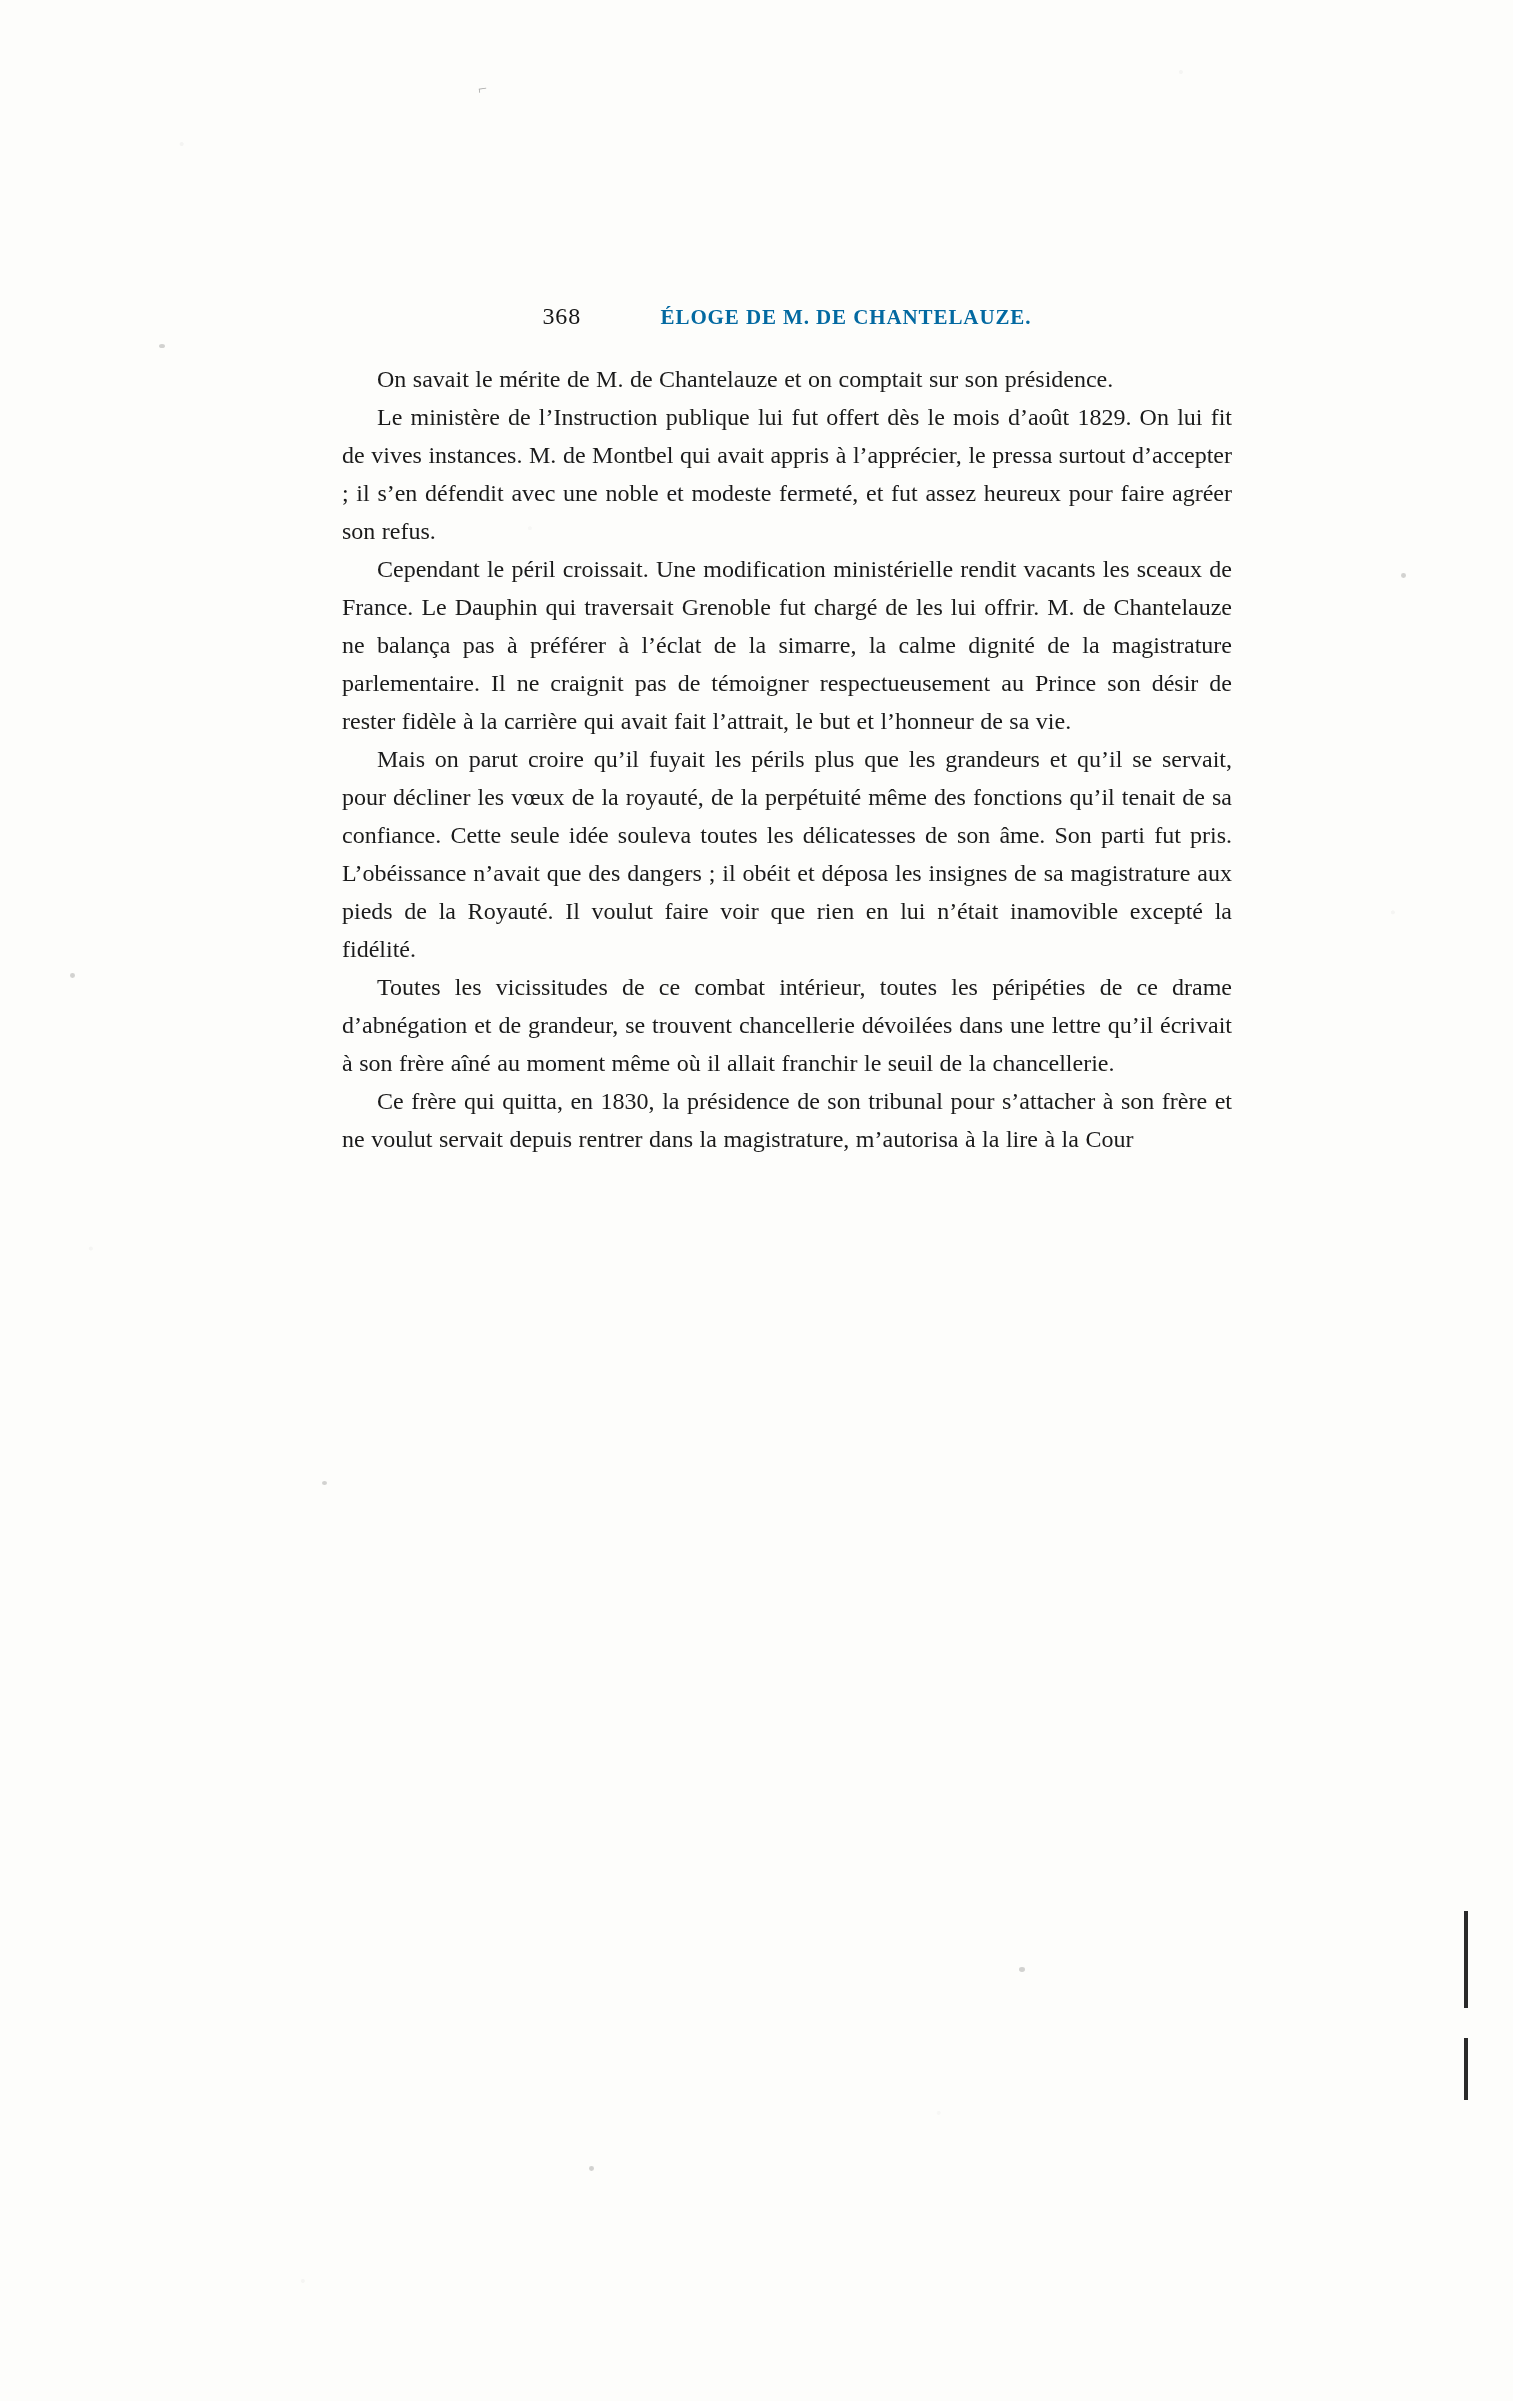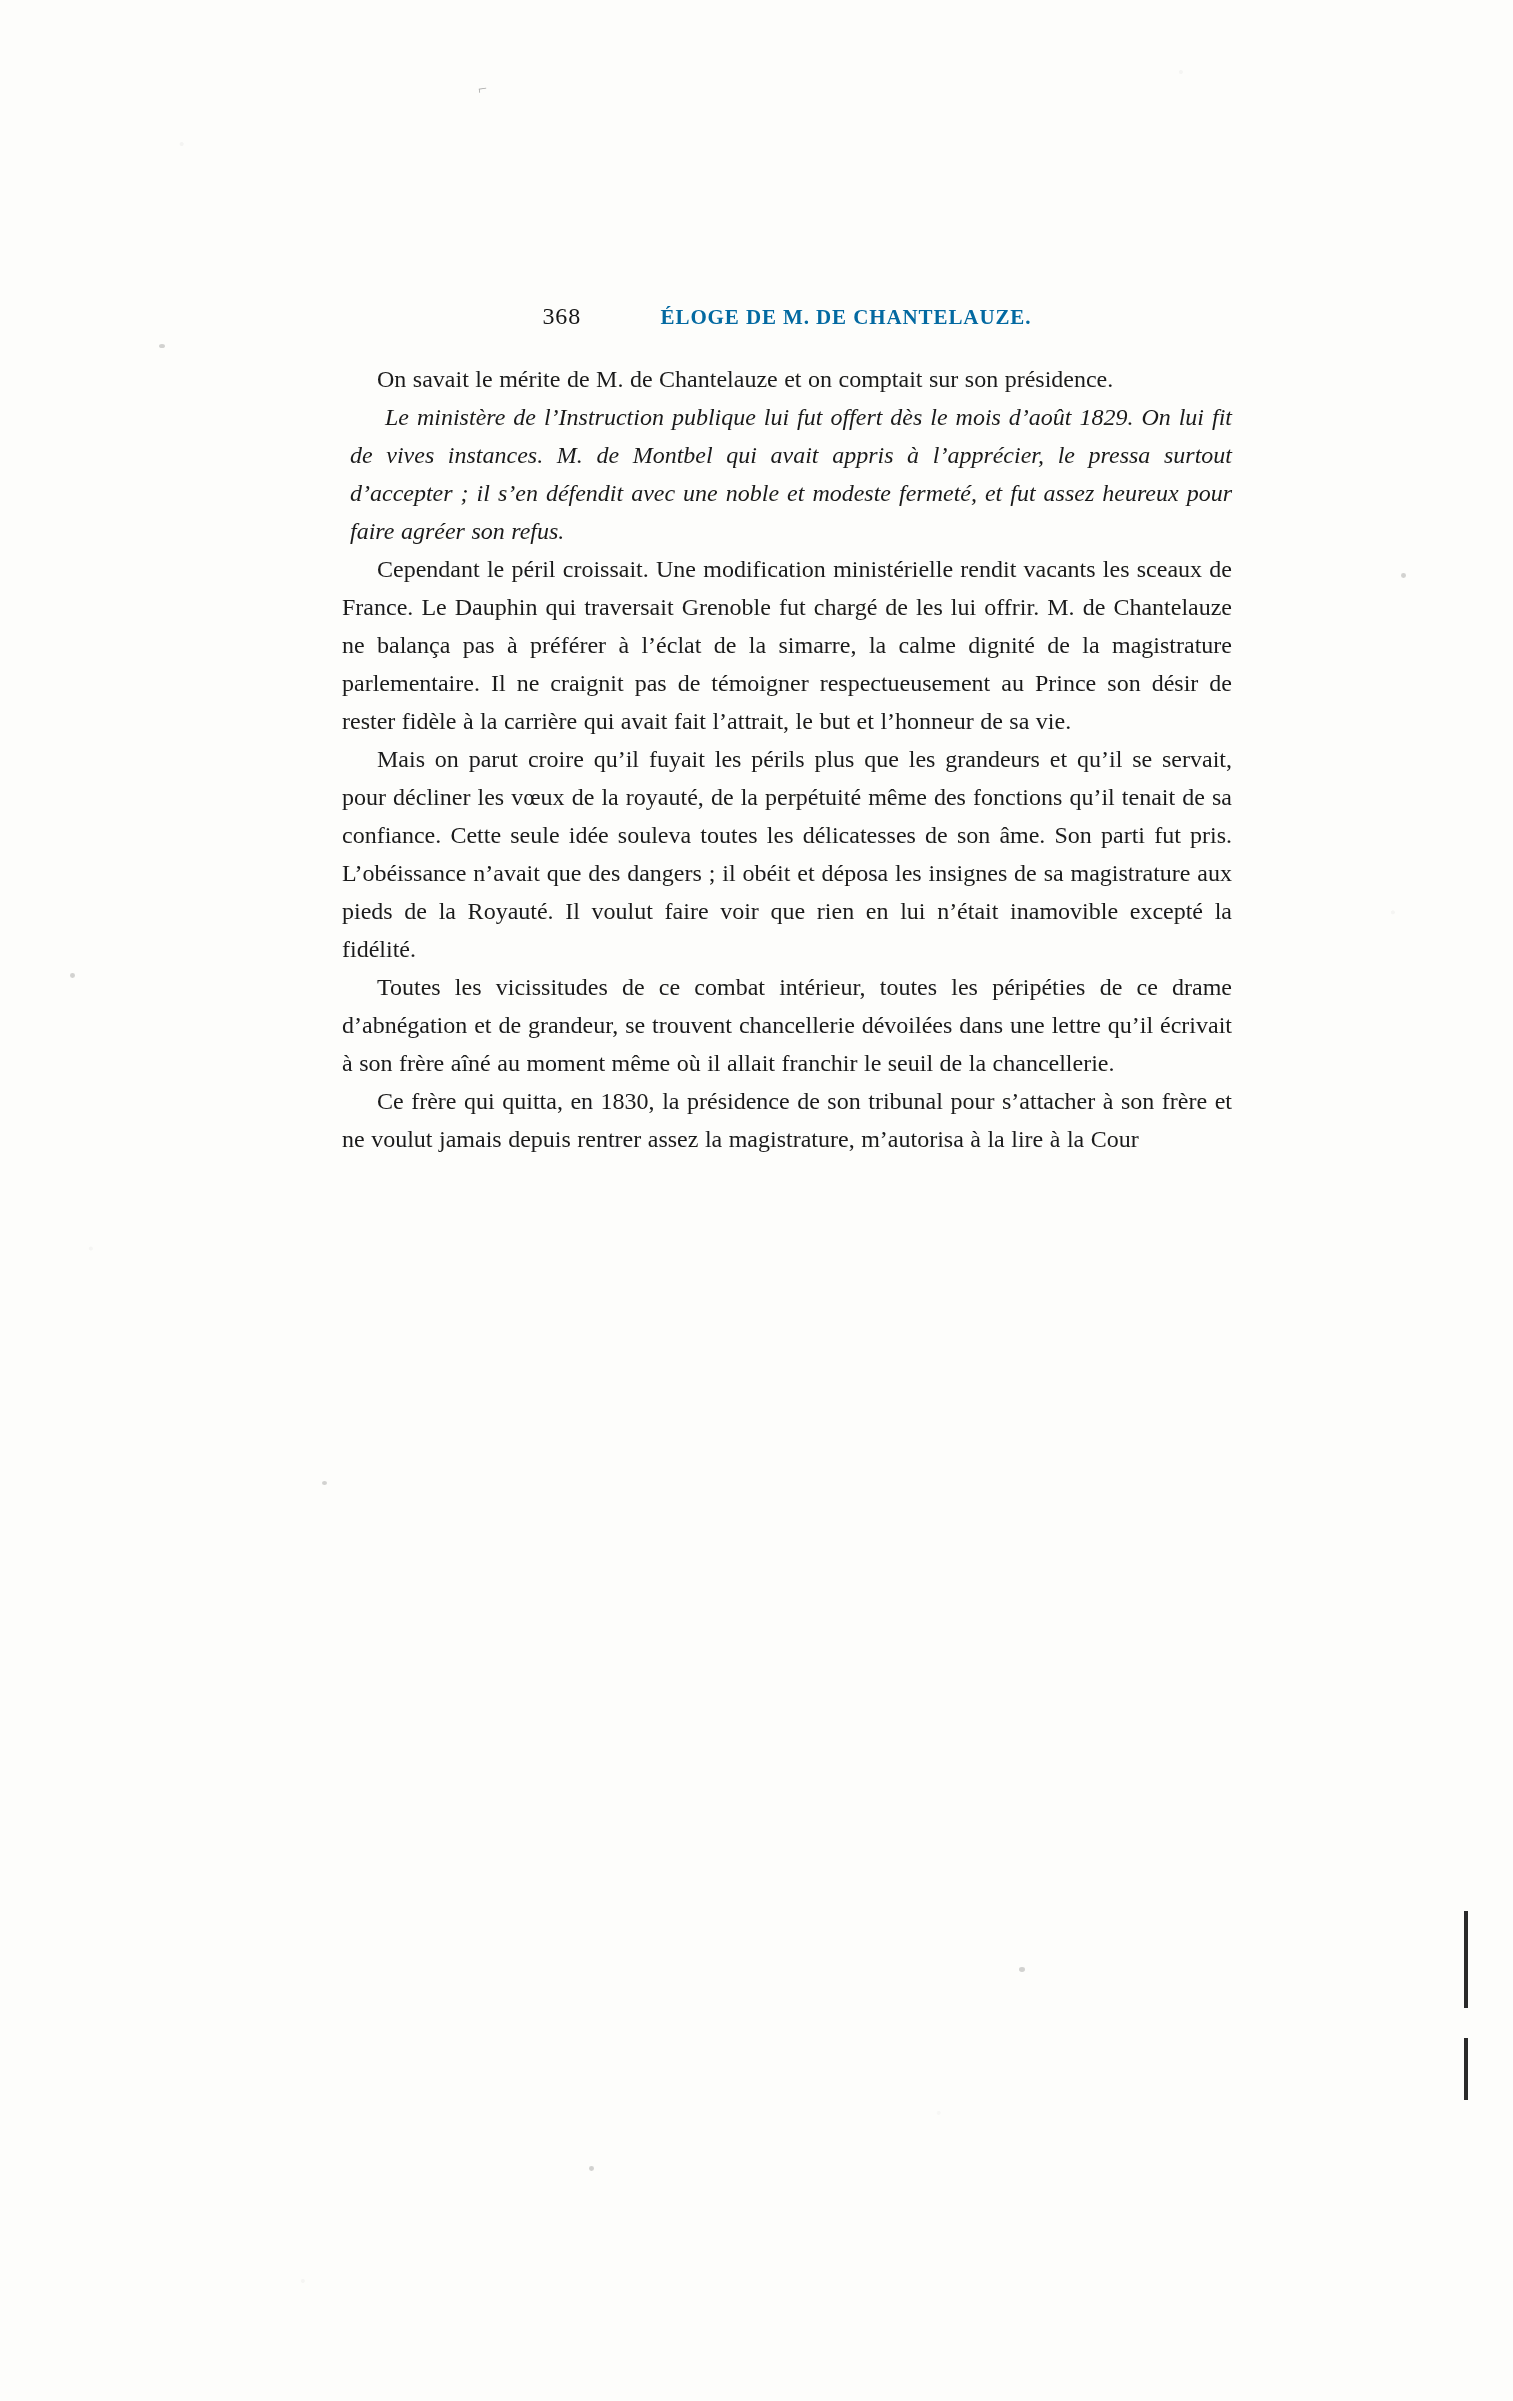--- a/index.html
+++ b/index.html
@@ -67,22 +67,20 @@
   p.para {
     margin: 0 0 0 0;
     font-size: 24px;
     line-height: 38px;
     text-align: justify;
     text-indent: 35px;
     color: #1b1b1b;
     word-spacing: 0.5px;
   }
   p.para.italic {
-    font-style: italic;
-    margin-left: 8px;
   }
   p.para + p.para {
     margin-top: 0;
   }
 
   
   .speck {
     position: absolute;
     background: rgba(0,0,0,0.17);
     border-radius: 50%;
@@ -134,17 +132,17 @@
     <div class="header-line">
       <span class="folio">368</span>
       <span class="running-head">ÉLOGE DE M. DE CHANTELAUZE.</span>
     </div>
 
     <p class="para">On savait le mérite de M. de Chantelauze et on comptait sur son présidence.</p>
     <p class="para italic">Le ministère de l’Instruction publique lui fut offert dès le mois d’août 1829. On lui fit de vives instances. M. de Montbel qui avait appris à l’apprécier, le pressa surtout d’accepter ; il s’en défendit avec une noble et modeste fermeté, et fut assez heureux pour faire agréer son refus.</p>
     <p class="para">Cependant le péril croissait. Une modification ministérielle rendit vacants les sceaux de France. Le Dauphin qui traversait Grenoble fut chargé de les lui offrir. M. de Chantelauze ne balança pas à préférer à l’éclat de la simarre, la calme dignité de la magistrature parlementaire. Il ne craignit pas de témoigner respectueusement au Prince son désir de rester fidèle à la carrière qui avait fait l’attrait, le but et l’honneur de sa vie.</p>
     <p class="para">Mais on parut croire qu’il fuyait les périls plus que les grandeurs et qu’il se servait, pour décliner les vœux de la royauté, de la perpétuité même des fonctions qu’il tenait de sa confiance. Cette seule idée souleva toutes les délicatesses de son âme. Son parti fut pris. L’obéissance n’avait que des dangers ; il obéit et déposa les insignes de sa magistrature aux pieds de la Royauté. Il voulut faire voir que rien en lui n’était inamovible excepté la fidélité.</p>
     <p class="para">Toutes les vicissitudes de ce combat intérieur, toutes les péripéties de ce drame d’abnégation et de grandeur, se trouvent chancellerie dévoilées dans une lettre qu’il écrivait à son frère aîné au moment même où il allait franchir le seuil de la chancellerie.</p>
-    <p class="para">Ce frère qui quitta, en 1830, la présidence de son tribunal pour s’attacher à son frère et ne voulut jamais depuis rentrer assez la magistrature, m’autorisa à la lire à la Cour</p>
+    <p class="para">Ce frère qui quitta, en 1830, la présidence de son tribunal pour s’attacher à son frère et ne voulut servait depuis rentrer dans la magistrature, m’autorisa à la lire à la Cour</p>
 
   </div>
 </div>
 
 
 </body></html>

